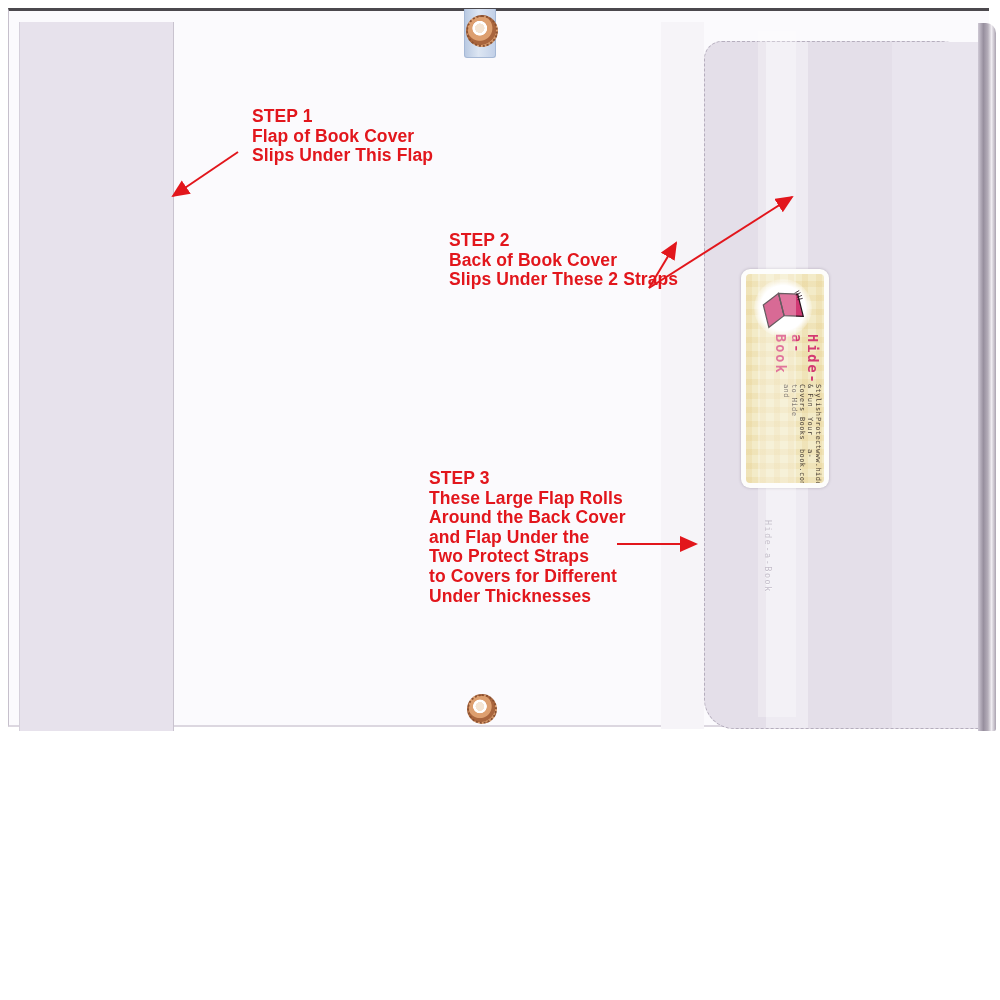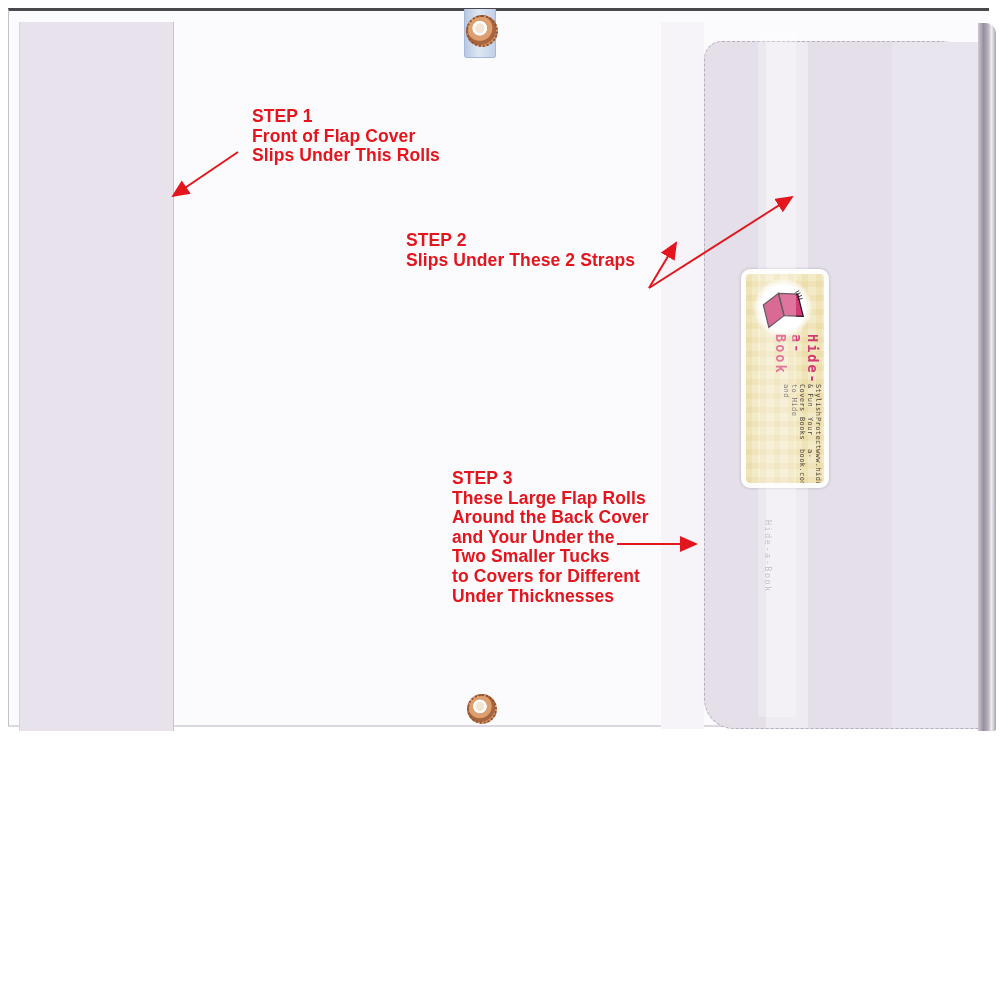--- a/index.html
+++ b/index.html
@@ -27,22 +27,22 @@
   .grommet{position:absolute;border-radius:50%;
            background:radial-gradient(circle at 42% 40%, #f4e4d2 0 20%, #ffffff 21% 30%, #dd9f6f 33% 52%, #a9653d 56% 70%, #cf9468 73% 100%);
            border:2px dotted #8c5130;box-sizing:border-box;}
   .grommet.top{left:466px;top:15px;width:32px;height:32px;}
   .grommet.bottom{left:467px;top:694px;width:30px;height:30px;}
 
   
   .note{position:absolute;color:#e2161c;font-weight:bold;font-size:17.5px;line-height:19.6px;
         letter-spacing:0.1px;white-space:nowrap;}
   .note-1{left:252px;top:90px;margin-top:17px;}
-  .note-2{left:406px;top:231px;}
-  .note-3{left:452px;top:469px;}
+  .note-2{left:449px;top:231px;}
+  .note-3{left:429px;top:469px;}
   #arrows{position:absolute;left:0;top:0;pointer-events:none;}
 
   
   .card{position:absolute;left:741px;top:269px;width:88px;height:219px;
         background:#fdfdfb;border-radius:9px;box-shadow:0 0 3px rgba(90,80,100,.35);
         padding:5px;box-sizing:border-box;}
   .card-inner{position:relative;width:100%;height:100%;border-radius:4px;overflow:hidden;
         background:
           repeating-linear-gradient(0deg, rgba(226,196,120,.20) 0 6px, rgba(255,255,255,0) 6px 14px),
           repeating-linear-gradient(90deg, rgba(226,196,120,.20) 0 6px, rgba(255,255,255,0) 6px 14px),
@@ -107,33 +107,34 @@
         <div class="card-small">www.hide-a-book.com</div>
       </div>
     </div>
   </div>
 
   <div class="strap-overlay"></div>
   <div class="embossed">Hide-a-Book</div>
 
   <div class="note note-1">
     <div>STEP 1</div>
-    <div>Front of Flap Cover</div>
-    <div>Slips Under This Rolls</div>
+    <div>Flap of Book Cover</div>
+    <div>Slips Under This Flap</div>
   </div>
   <div class="note note-2">
     <div>STEP 2</div>
+    <div>Back of Book Cover</div>
     <div>Slips Under These 2 Straps</div>
   </div>
   <div class="note note-3">
     <div>STEP 3</div>
     <div>These Large Flap Rolls</div>
     <div>Around the Back Cover</div>
-    <div>and Your Under the</div>
-    <div>Two Smaller Tucks</div>
+    <div>and Flap Under the</div>
+    <div>Two Protect Straps</div>
     <div>to Covers for Different</div>
     <div>Under Thicknesses</div>
   </div>
 
   <svg id="arrows" width="1000" height="1000">
     <defs>
       <marker id="ah" markerWidth="10" markerHeight="9" refX="8" refY="4" orient="auto">
         <path d="M0,0 L9,4 L0,8 Z" fill="#e2161c"></path>
       </marker>
     </defs>

